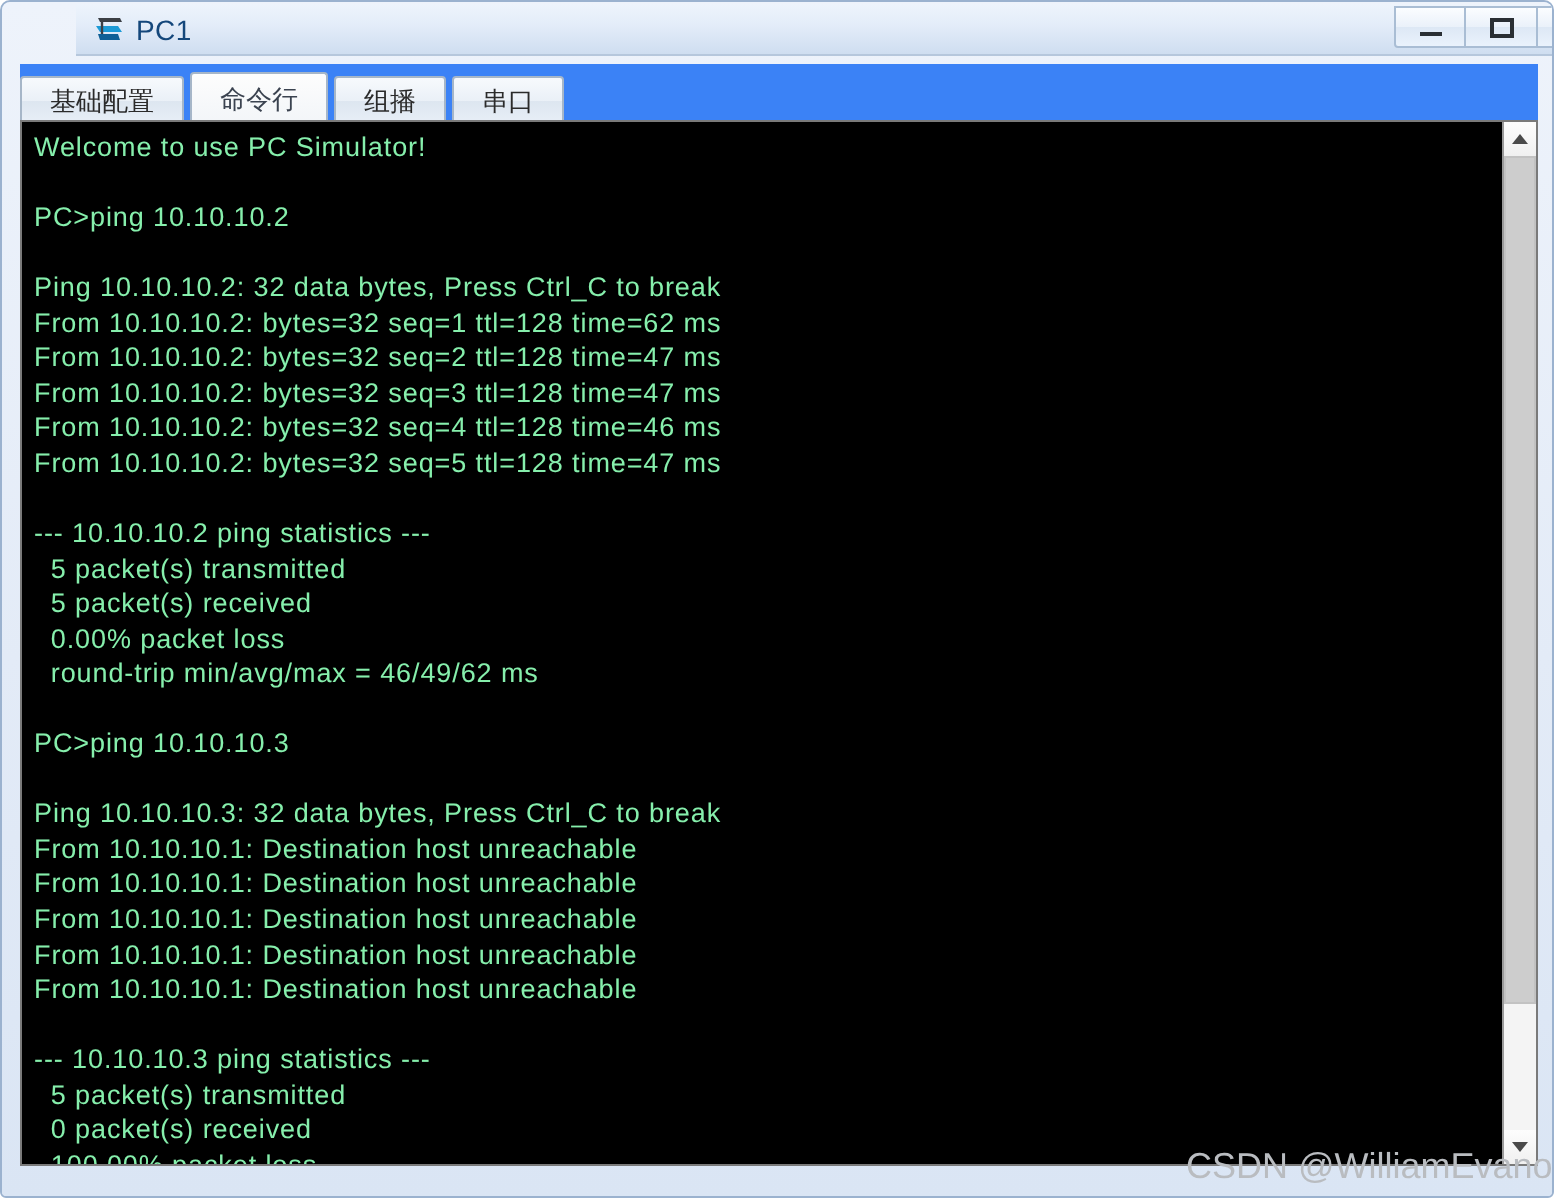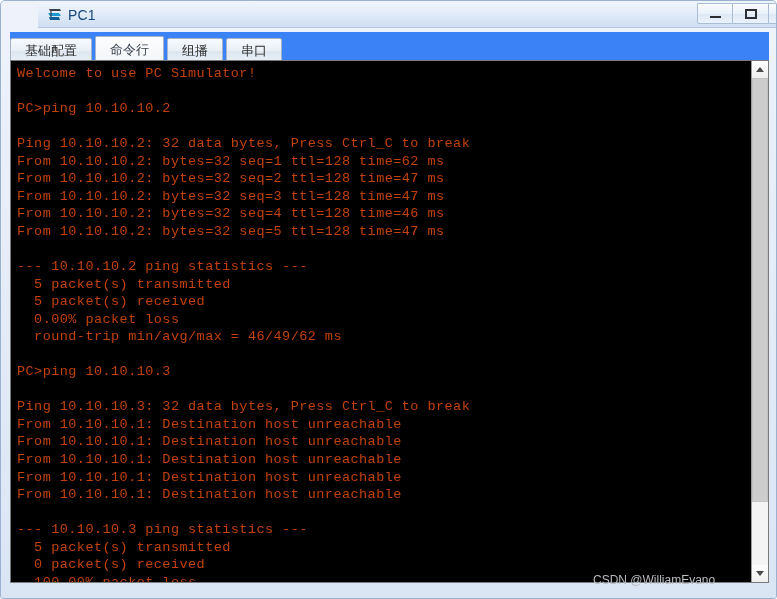--- a/index.html
+++ b/index.html
@@ -147,22 +147,22 @@
     width: 759px;
     height: 523px;
     box-sizing: border-box;
     border: 1px solid #7a7a7a;
     background: #000000;
     display: flex;
   }
   .console {
     flex: 1 1 auto;
     background: #000000;
-    color: #c2410c;
-    font-family: Liberation Mono, monospace;
+    color: #86efac;
+    font-family: Liberation Sans, sans-serif;
     font-size: 13.5px;
     line-height: 17.55px;
     padding: 4px 0 0 6px;
     overflow: hidden;
     white-space: pre;
     letter-spacing: 0.45px;
   }
   .console .line { height: 17.55px; }
 
   
@@ -211,21 +211,21 @@
     height: 424px;
     background: #cdcdcd;
     border: 1px solid #c2c2c2;
     box-sizing: border-box;
   }
 
   
   .watermark {
     position: absolute;
     left: 592px; top: 572px;
-    font-size: 12px;
+    font-size: 18px;
     color: #b9bcc0;
     font-family: "Liberation Sans", sans-serif;
     white-space: nowrap;
     pointer-events: none;
   }
 </style>
 </head>
 <body>
 
 <div class="window">

